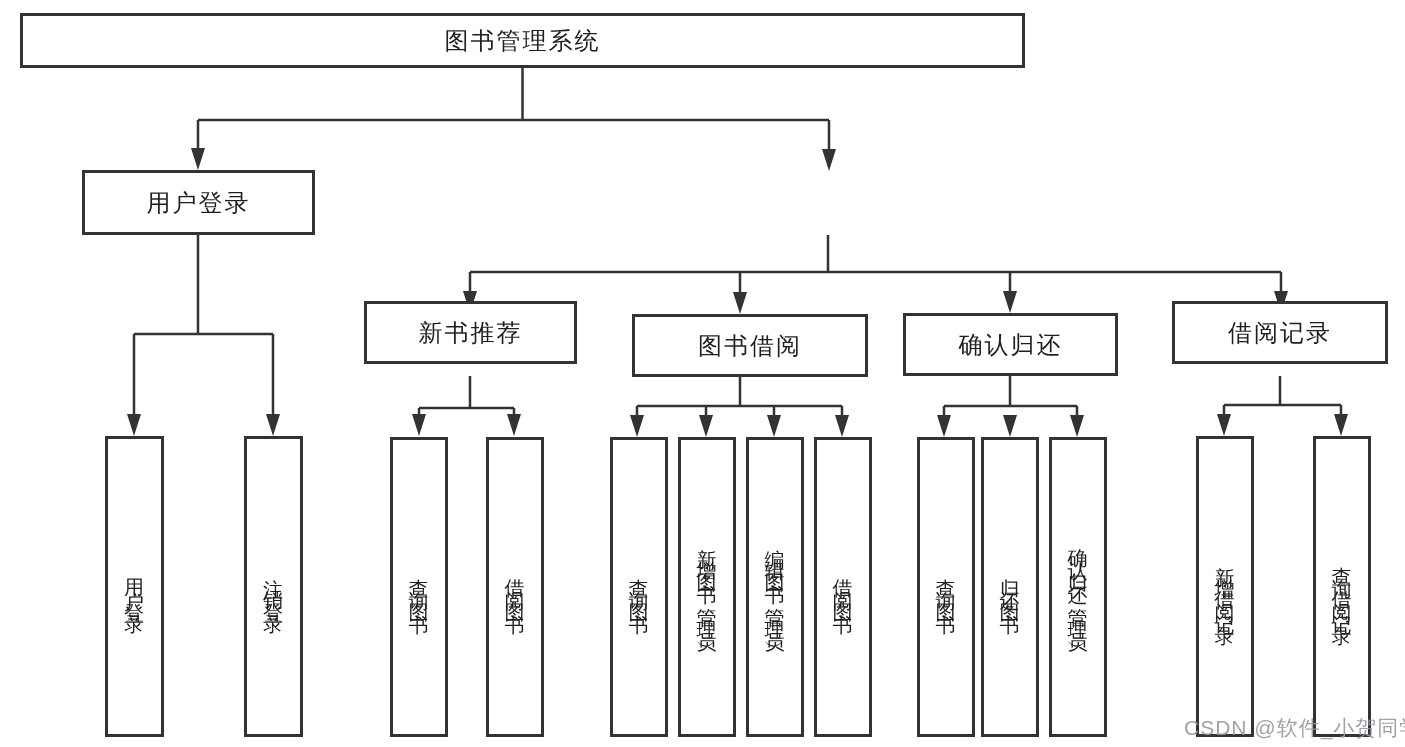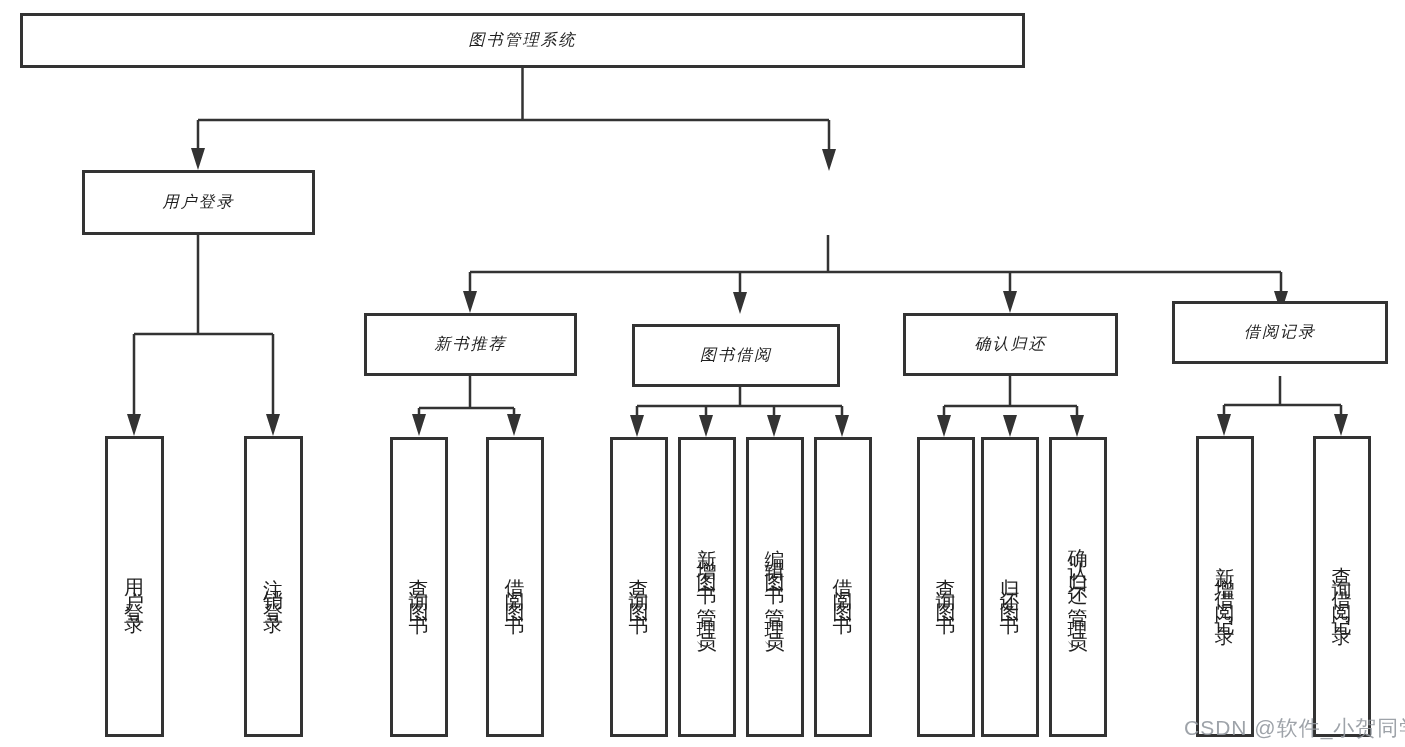--- a/index.html
+++ b/index.html
@@ -16,24 +16,23 @@
     border:3px solid #333333;
     background:#ffffff;
     box-sizing:border-box;
     display:flex;
     align-items:center;
     justify-content:center;
     z-index:1;
     color:#1f1f1f;
   }
   .box.h span {
-    font-size:16px;
+    font-size:24px;
     letter-spacing:2px;
     white-space:nowrap;
-    font-style:italic;
   }
   .box.v span {
     writing-mode:vertical-rl;
     text-orientation:mixed;
     font-size:20px;
     letter-spacing:12px;
     line-height:1;
   }
   .watermark {
     position:absolute;
@@ -107,24 +106,24 @@
   </svg>
 
   <div class="box h" style="left:20px;top:13px;width:1005px;height:55px">
     <span>图书管理系统</span>
   </div>
 
   <div class="box h" style="left:82px;top:170px;width:233px;height:65px">
     <span>用户登录</span>
   </div>
 
-  <div class="box h" style="left:364px;top:313px;width:213px;height:63px">
+  <div class="box h" style="left:364px;top:301px;width:213px;height:63px">
     <span>新书推荐</span>
   </div>
-  <div class="box h" style="left:632px;top:324px;width:208px;height:63px">
+  <div class="box h" style="left:632px;top:314px;width:236px;height:63px">
     <span>图书借阅</span>
   </div>
   <div class="box h" style="left:903px;top:313px;width:215px;height:63px">
     <span>确认归还</span>
   </div>
   <div class="box h" style="left:1172px;top:301px;width:216px;height:63px">
     <span>借阅记录</span>
   </div>
 
   <div class="box v" style="left:105px;top:436px;width:59px;height:301px">

